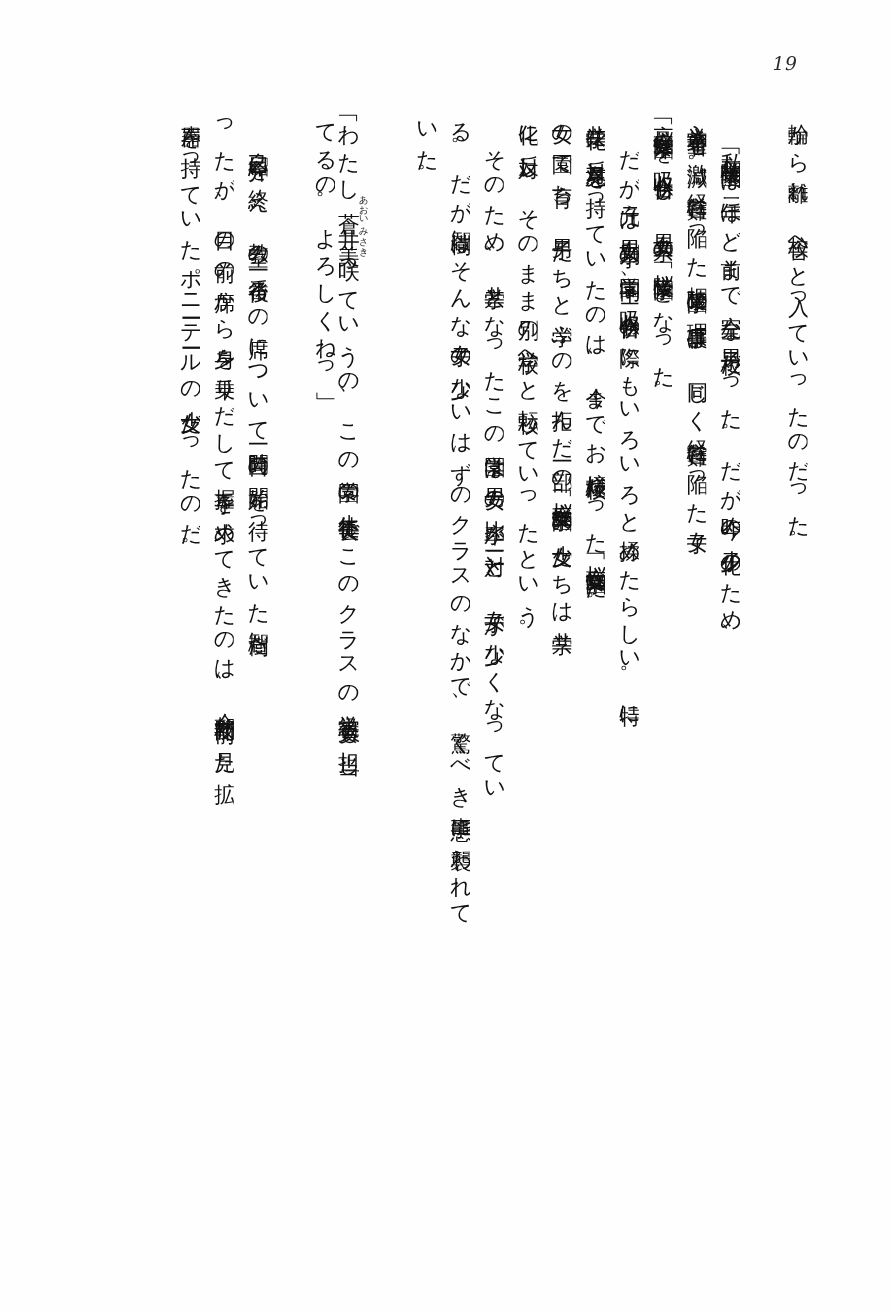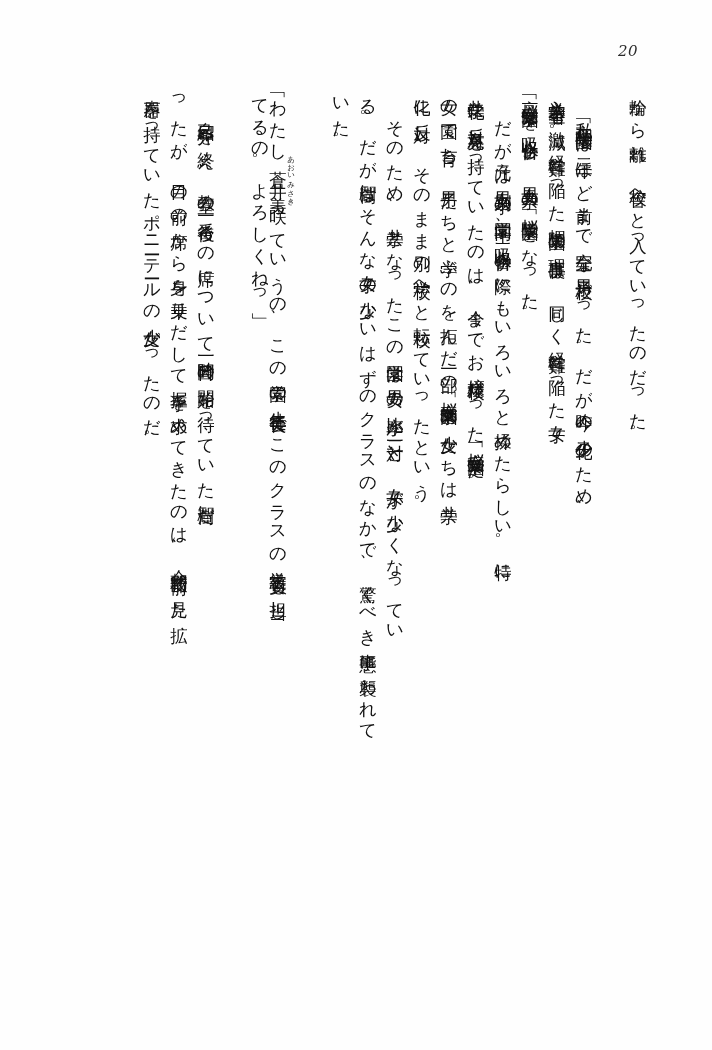--- a/index.html
+++ b/index.html
@@ -67,21 +67,21 @@
     font-size: 7.4px;
     letter-spacing: 0px;
     color: #222;
   }
 </style>
 </head>
 <body>
 
 <div class="page">
 
-  <div class="page-number">20</div>
+  <div class="page-number">19</div>
 
   <div class="text-block">
 
     <div class="vline">輪から離れ、校舎へと入っていったのだった。</div>
     <div class="vline"></div>
     <div class="vline indent">私立「桐陵学園」は二年ほど前まで完全な男子校だった。だが昨今の少子化のため、</div>
     <div class="vline">入学希望者も激減。経営難に陥った桐陵学園の理事長は、同じく経営難に陥った女子</div>
     <div class="vline">高「桜庭女学園」を吸収合併し、男女共学の「桜陵学園」となった。</div>
     <div class="vline indent">だが元々は男女別学の学園同士、吸収合併の際にもいろいろと揉めたらしい。特に</div>
     <div class="vline">共学化に反対意見を持っていたのは、今までお嬢様校だった「桜庭女学園」だ。</div>

